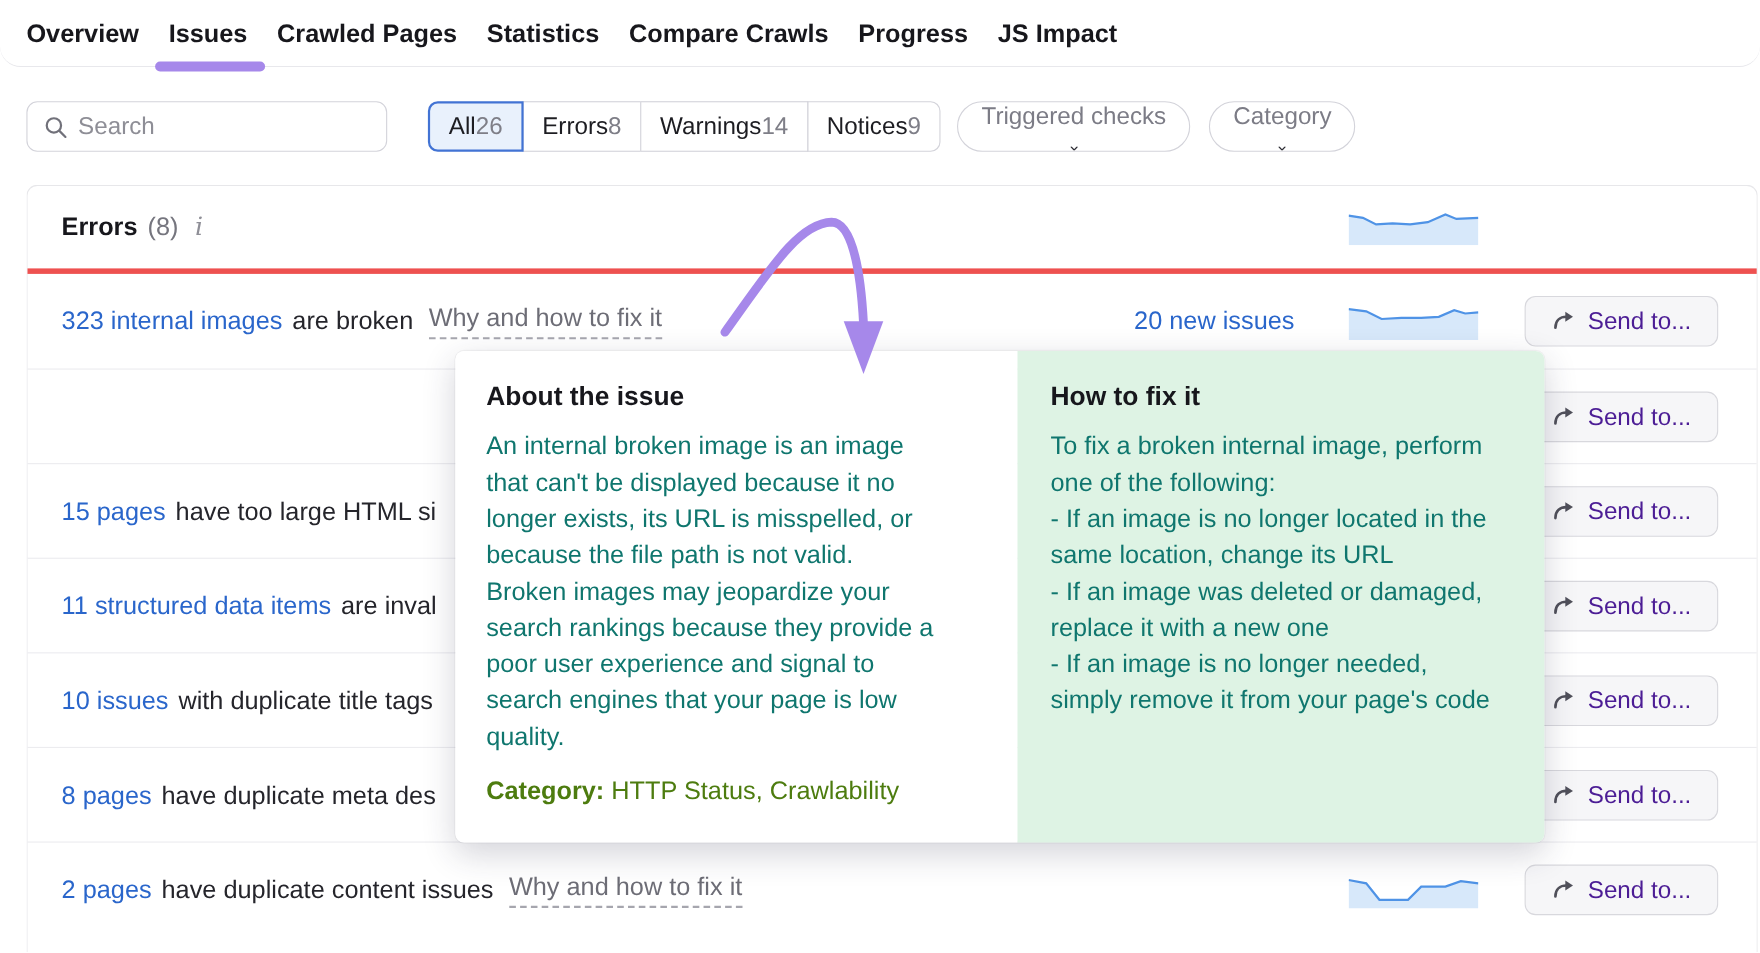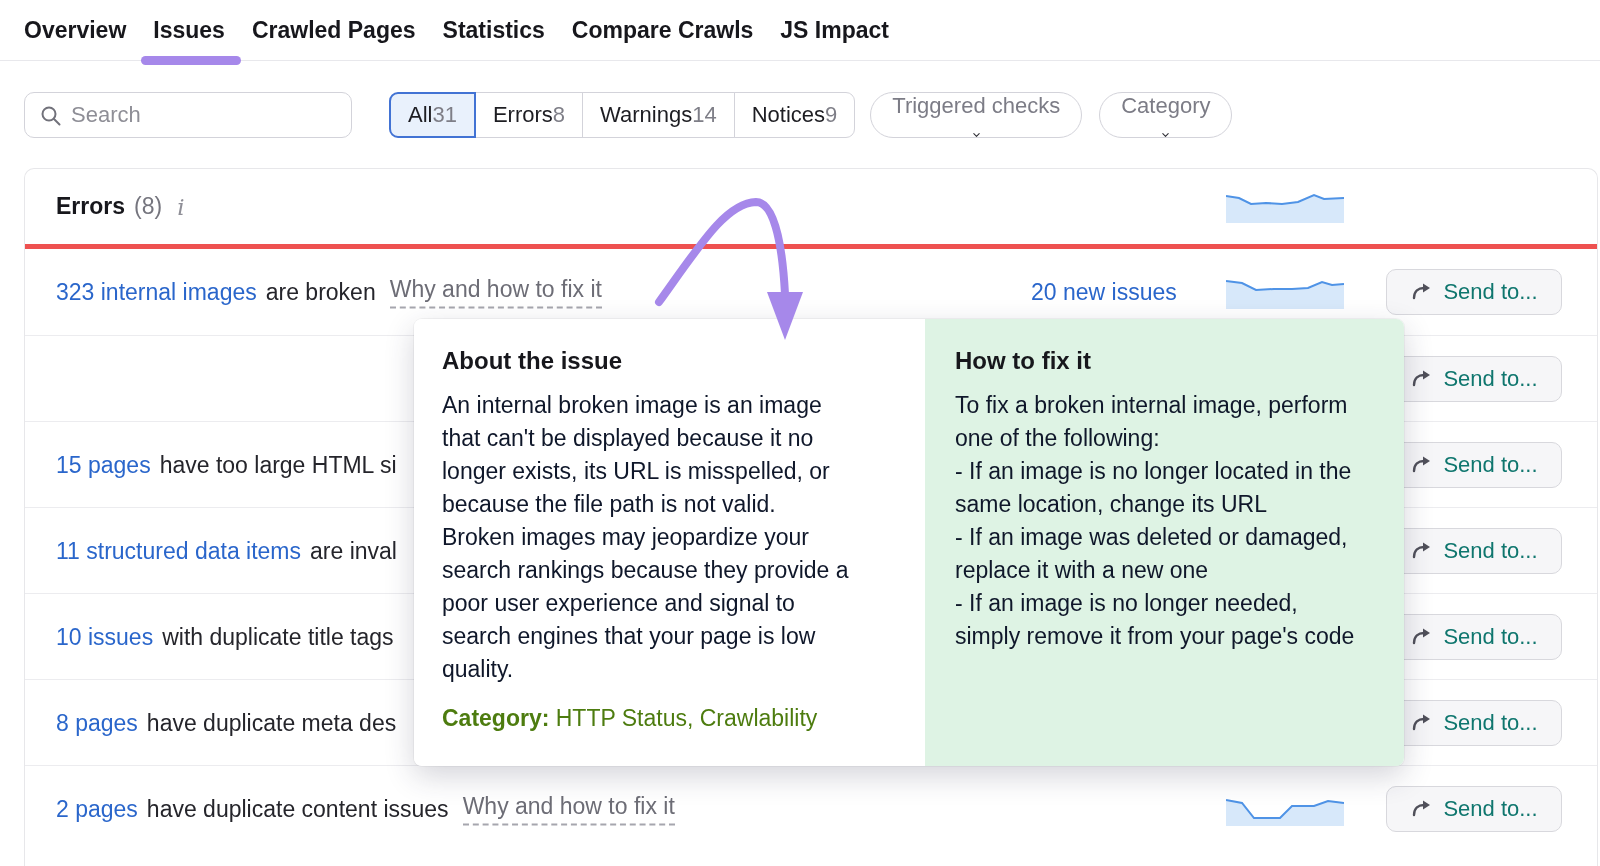--- a/index.html
+++ b/index.html
@@ -3,21 +3,21 @@
 <meta charset="utf-8">
 <style>
   * { margin:0; padding:0; box-sizing:border-box; }
   html,body { background:#fff; }
   body { font-family:"Liberation Sans", sans-serif; color:#1c1c21; }
   .page { position:relative; width:1600px; height:866px; overflow:hidden; background:#fff; }
 
   
   .topnav { position:absolute; left:0; top:0; width:1600px; height:61px;
             border-bottom:1px solid #e8e8ec; display:flex; 
-            padding-left:24px; gap:27px; z-index:2; background:#fff; }
+            padding-left:24px; gap:27px; z-index:2; background:#fff;border-radius:19px; }
   .tab { position:relative; font-size:23px; font-weight:600; color:#17171c;
          height:61px; display:flex; align-items:center; cursor:pointer; white-space:nowrap; }
   .tab.active .tab-underline { position:absolute; left:-12px; right:-16px; bottom:-4px;
          height:9px; border-radius:5px; background:#a688ea; }
 
   
   .filter-bar { position:absolute; left:24px; top:92px; height:46px; display:flex; }
   .search-box { position:relative; width:328px; height:46px; border:1.5px solid #d3d3da;
                 border-radius:10px; background:#fff; }
   .search-box svg { position:absolute; left:15px; top:12px; }
@@ -59,30 +59,30 @@
   .issue-link { color:#2a66cb; cursor:pointer; }
   .issue-desc { color:#25252b; }
   .why-link { color:#6d6d76; border-bottom:2px dashed #a6a6ae; padding-bottom:4px;
               margin-left:5px; cursor:pointer; }
   .new-issues { position:absolute; left:1006px; top:50%; transform:translateY(-50%);
                 font-size:23px; color:#2a66cb; cursor:pointer; white-space:nowrap; }
   .row-spark { position:absolute; left:1201px; top:50%; transform:translateY(-50%); }
   .send-btn { position:absolute; left:1361px; top:50%; transform:translateY(-50%);
               width:176px; height:46px; border:1.5px solid #d8d8dd; border-radius:10px;
               background:#f6f6f8; display:flex; align-items:center; justify-content:center;
-              gap:11px; font-size:22px; color:#0f766e; cursor:pointer; }
+              gap:11px; font-size:22px; color:#4c1d95; cursor:pointer; }
 
   
   .popup { position:absolute; left:389px; top:150px; width:990px; height:447px;
            display:flex; z-index:10; border-radius:8px;
            box-shadow:0 10px 30px rgba(40,40,70,.20), 0 0 0 1px rgba(0,0,0,.04); }
   .popup-left { width:511px; background:#fff; border-radius:8px 0 0 8px; padding:28px 28px 16px 28px; }
   .popup-right { width:479px; background:#def3e4; border-radius:0 8px 8px 0; padding:28px 30px 0 30px; }
   .popup h3 { font-size:24px; font-weight:700; color:#17171c; margin-bottom:14px; }
-  .popup-body { font-size:23px; line-height:33px; color:#0f172a; white-space:pre-line; }
+  .popup-body { font-size:23px; line-height:33px; color:#0f766e; white-space:pre-line; }
   .category-line { margin-top:19px; font-size:23px; color:#4d7c0f; }
   .category-line .cat-label { font-weight:700; }
 
   
   .arrow-overlay { position:absolute; left:0; top:0; width:1600px; height:866px;
                    z-index:20; pointer-events:none; }
 </style>
 </head>
 <body>
 
@@ -99,37 +99,40 @@
     <div class="tab">
         <span>Crawled Pages</span>
       </div>
     <div class="tab">
         <span>Statistics</span>
       </div>
     <div class="tab">
         <span>Compare Crawls</span>
       </div>
     <div class="tab">
+        <span>Progress</span>
+      </div>
+    <div class="tab">
         <span>JS Impact</span>
       </div>
   </div>
 
   <div class="filter-bar">
     <div class="search-box">
       <svg width="22" height="22" viewBox="0 0 22 22">
           <circle cx="9" cy="9" r="6.5" fill="none" stroke="#71717a" stroke-width="2"></circle>
           <line x1="14" y1="14" x2="19.5" y2="19.5" stroke="#71717a" stroke-width="2" stroke-linecap="round"></line>
         </svg>
       <input type="text" placeholder="Search" style="">
     </div>
 
     <div class="segments">
       <div class="segment selected">
         <span class="seg-label">All</span>
-        <span class="seg-count">31</span>
+        <span class="seg-count">26</span>
       </div>
       <div class="segment">
         <span class="seg-label">Errors</span>
         <span class="seg-count">8</span>
       </div>
       <div class="segment">
         <span class="seg-label">Warnings</span>
         <span class="seg-count">14</span>
       </div>
       <div class="segment last">

